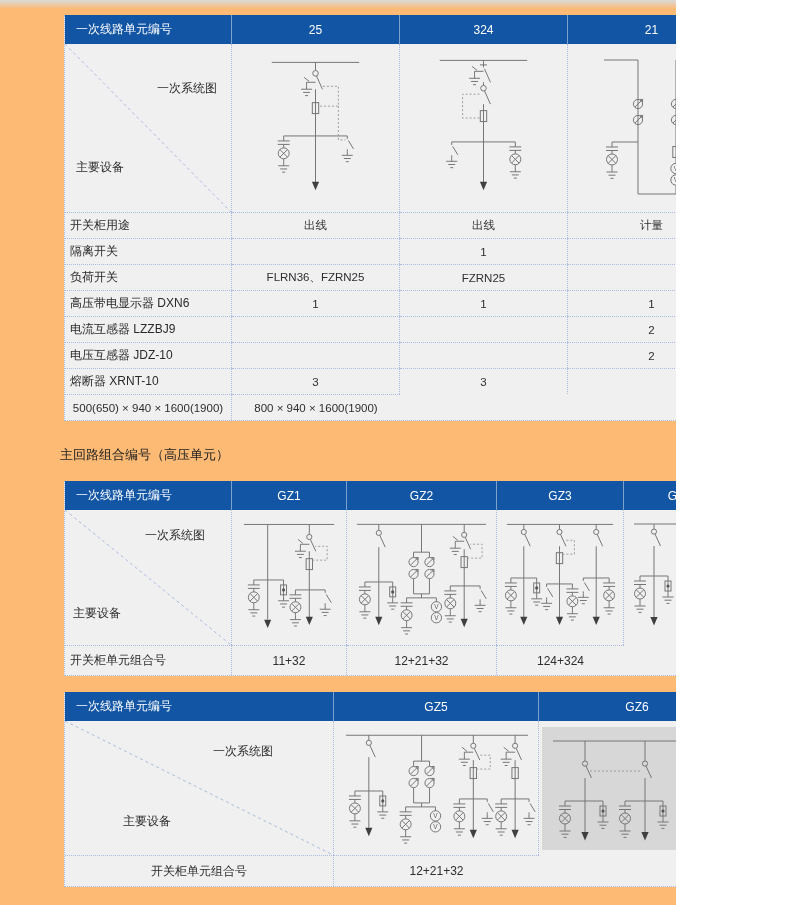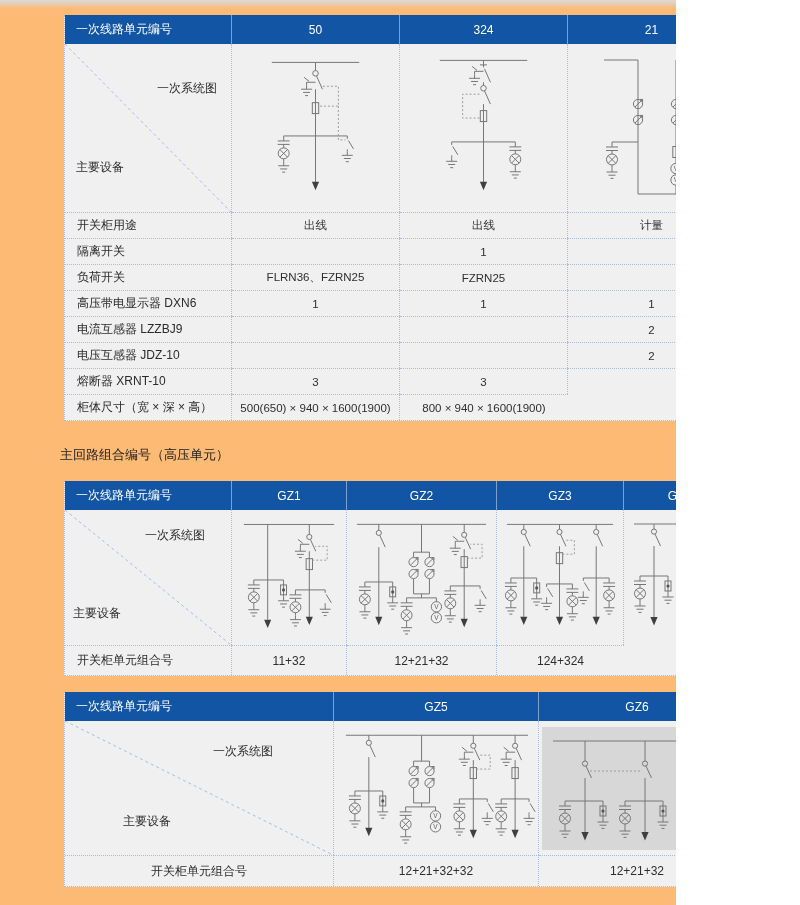--- a/index.html
+++ b/index.html
@@ -14,21 +14,21 @@
   .t2{left:64px;top:481px;grid-template-columns:167px 115px 150px 127px 111px;
       grid-template-rows:29px 135px 30px;}
   .t3{left:64px;top:692px;grid-template-columns:269px 205px 196px;
       grid-template-rows:29px 134px 31px;}
   .th{background:#1155a4;color:#fff;font-size:12px;display:flex;align-items:center;
       justify-content:center;border-right:1px solid rgba(255,255,255,.45);}
   .th.lab{justify-content:flex-start;padding-left:11px;}
   .le{border-right:none !important;}
   .bc{display:flex;align-items:center;justify-content:center;font-size:11.5px;
       color:#2e2e2e;border-right:1px dotted #a9bbdf;white-space:nowrap;}
-  .bc.lab{justify-content:flex-start;padding-left:12px;font-size:12px;color:#2a2a2a;}
+  .bc.lab{justify-content:flex-start;padding-left:5px;font-size:12px;color:#2a2a2a;}
   .bc.ctr{justify-content:center;padding-left:0;}
   .rt{border-top:1px dotted #a9bbdf;}
   .dcell{position:relative;border-right:1px dotted #a9bbdf;overflow:hidden;}
   .diagline{position:absolute;top:0;left:0;width:100%;height:100%;}
   .corner-lab{position:absolute;font-size:12px;color:#2a2a2a;white-space:nowrap;}
   svg.diag{position:absolute;top:0;left:0;width:100%;height:100%;
       stroke:#767676;fill:none;stroke-width:1;}
   svg.diag .dsh{stroke-dasharray:2 2;stroke:#9c9c9c;}
   .sec-title{position:absolute;left:60px;top:446px;font-size:13px;color:#222;}
 </style>
@@ -77,21 +77,21 @@
         </g>
       <g id="g-esw">
           <path d="M0 0 H-9 M-9 0 V3 M-6.5 -1 L-11.5 -5"></path>
           <use href="#g-gnd" x="-9" y="3"></use>
         </g>
     </defs>
   </svg>
 
   <div class="tbl t1">
     <div class="th lab">一次线路单元编号</div>
-    <div class="th">50</div>
+    <div class="th">25</div>
     <div class="th">324</div>
     <div class="th le">21</div>
 
     <div class="dcell">
       <svg class="diagline" viewBox="0 0 100 100" preserveAspectRatio="none">
         <line x1="0" y1="0" x2="100" y2="100" stroke="#a9bbdf" stroke-width="1" stroke-dasharray="3 3" vector-effect="non-scaling-stroke"></line>
       </svg>
       <span class="corner-lab" style="left:92px;top:36px">一次系统图</span>
       <span class="corner-lab" style="left:11px;top:115px">主要设备</span>
     </div>
@@ -174,21 +174,20 @@
     <div class="bc lab rt">电压互感器 JDZ-10</div>
     <div class="bc rt"></div>
     <div class="bc rt"></div>
     <div class="bc rt le">2</div>
 
     <div class="bc lab rt">熔断器 XRNT-10</div>
     <div class="bc rt">3</div>
     <div class="bc rt">3</div>
     <div class="bc rt le"></div>
 
-    <div class="bc lab rt">柜体尺寸（宽 × 深 × 高）</div>
     <div class="bc rt">500(650) × 940 × 1600(1900)</div>
     <div class="bc rt le">800 × 940 × 1600(1900)</div>
   </div>
 
   <div class="sec-title">主回路组合编号（高压单元）</div>
 
   <div class="tbl t2">
     <div class="th lab">一次线路单元编号</div>
     <div class="th">GZ1</div>
     <div class="th">GZ2</div>
@@ -405,16 +404,15 @@
           <path d="M160 74 V114"></path>
           <use href="#g-arr" x="160" y="113"></use>
         <path d="M146 90 H178"></path>
           <use href="#g-cl" x="146" y="90"></use>
           <use href="#g-swg" x="178" y="90"></use>
         <path class="dsh" d="M163 62 H180 V48 H166"></path>
       </svg>
     </div>
 
     <div class="bc lab ctr rt">开关柜单元组合号</div>
-    <div class="bc rt" style="font-size:12px">12+21+32+32</div>
     <div class="bc rt le" style="font-size:12px">12+21+32</div>
   </div>
 </div>
 
 </body></html>

